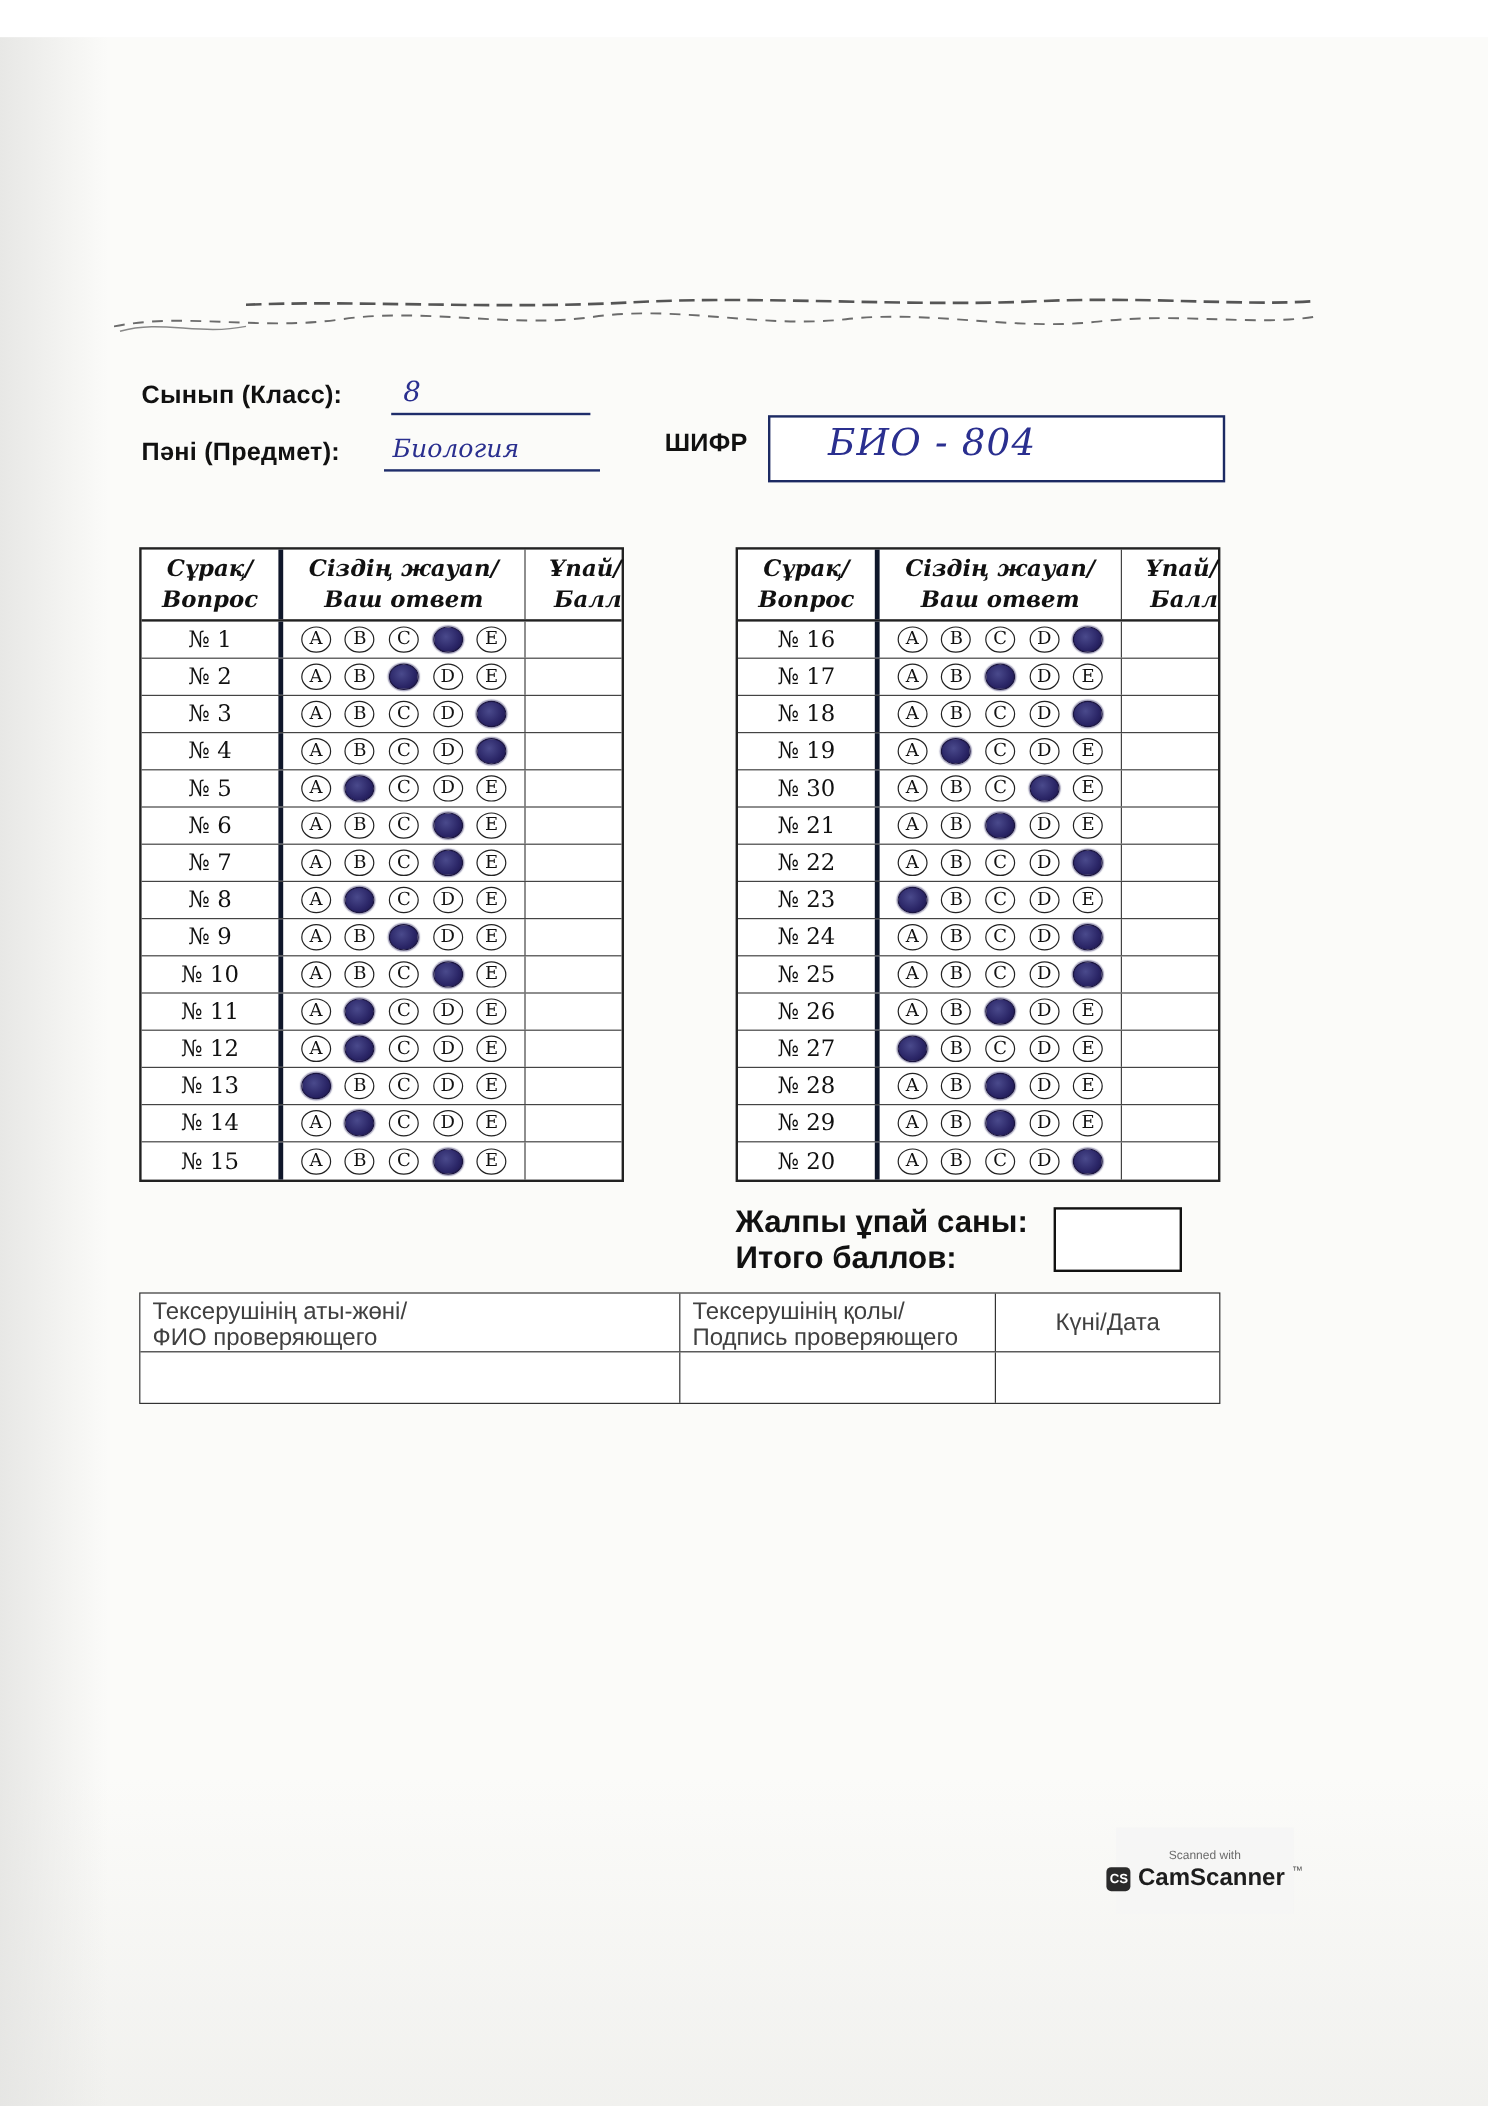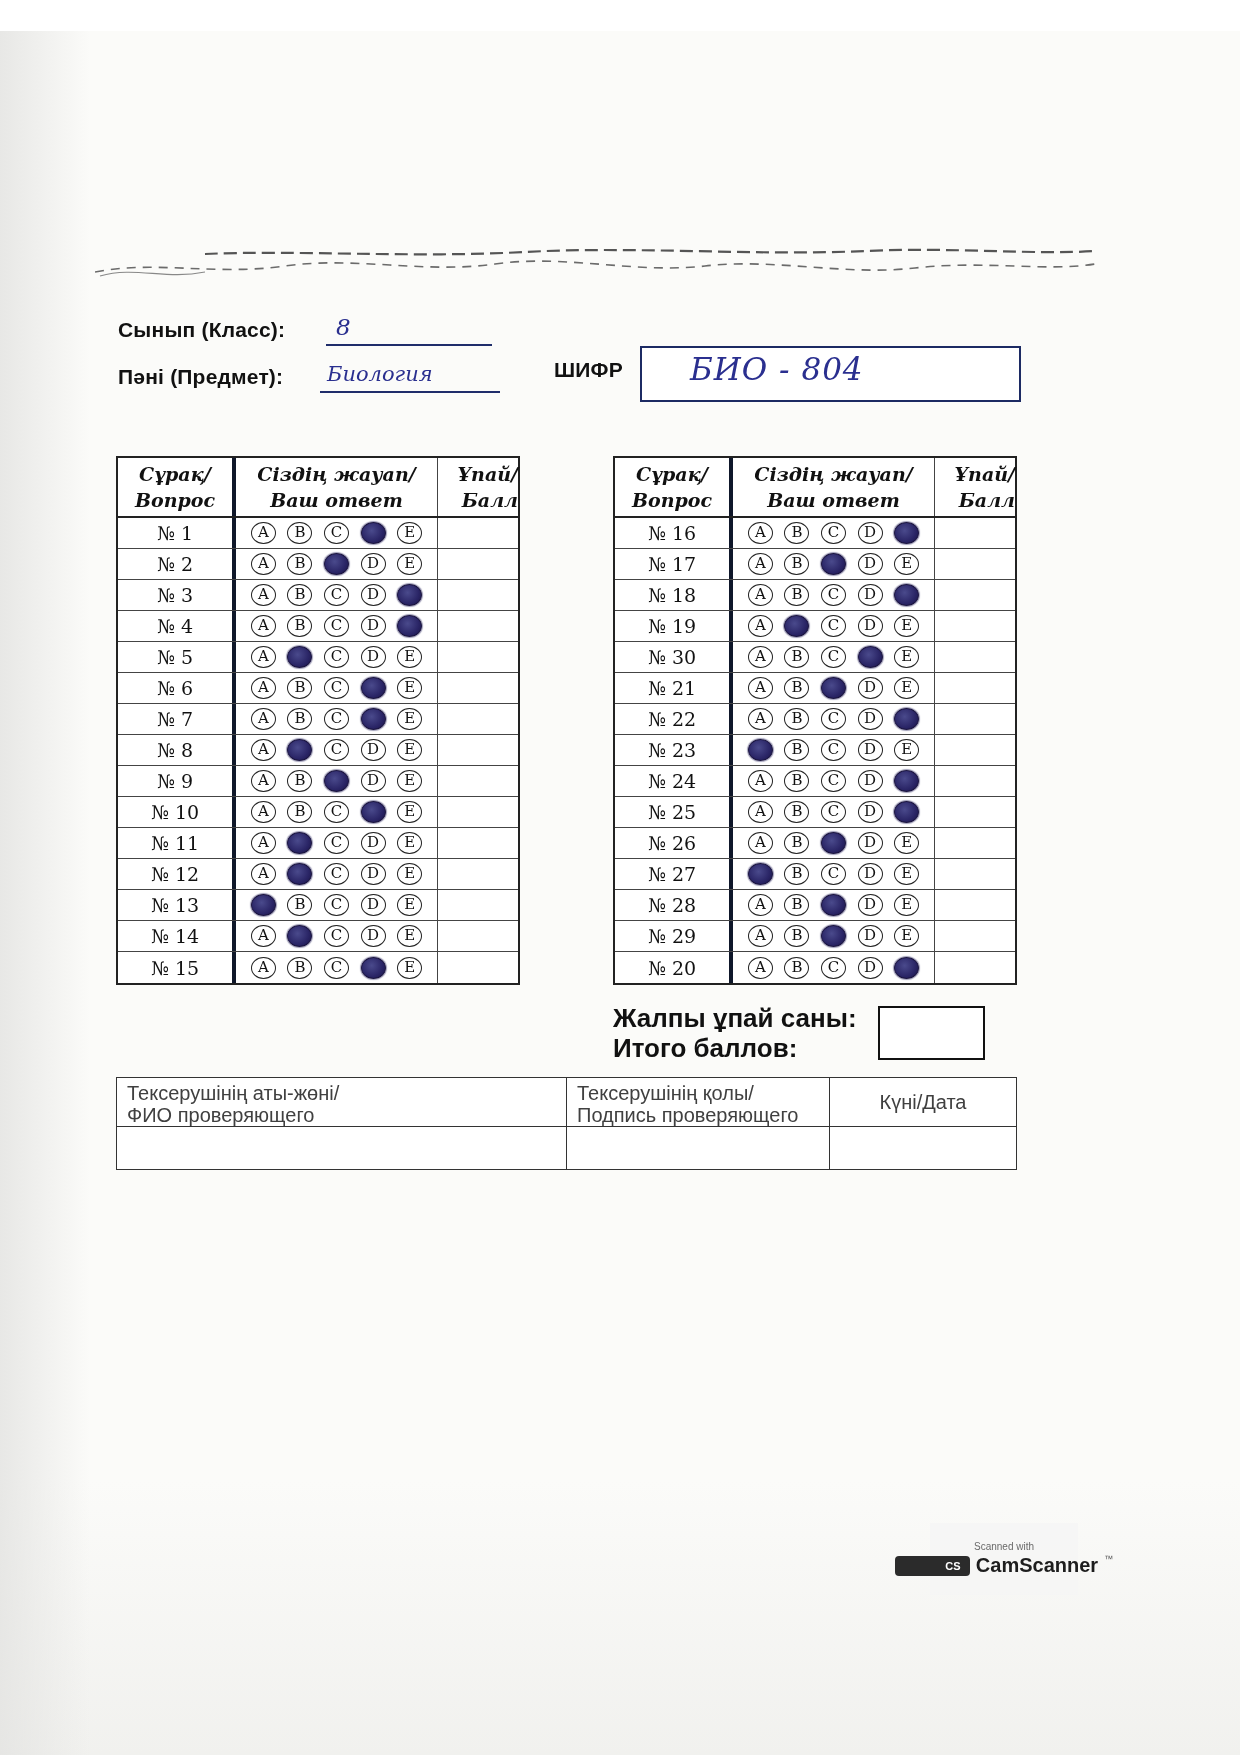--- a/index.html
+++ b/index.html
@@ -214,30 +214,29 @@
     align-items: center;
     justify-content: center;
   }
   #wm-top {
     font-size: 10px;
     color: #6a6a6a;
     margin-bottom: 2px;
   }
   #wm-row { display: flex; align-items: center; gap: 6px; }
   #wm-badge {
-    width: 34px; height: 20px;
+    width: 20px; height: 20px;
     border-radius: 4px;
     background: #2b2b2b;
     color: #fff;
     font-size: 11px;
     font-weight: bold;
     display: flex;
     align-items: center;
     justify-content: center;
-    padding-left: 41px;
   }
   #wm-name {
     font-size: 20px;
     font-weight: bold;
     color: #1d1d1d;
   }
   #wm-tm { font-size: 9px; color: #555; align-self: flex-start; }
 </style>
 </head>
 <body>

